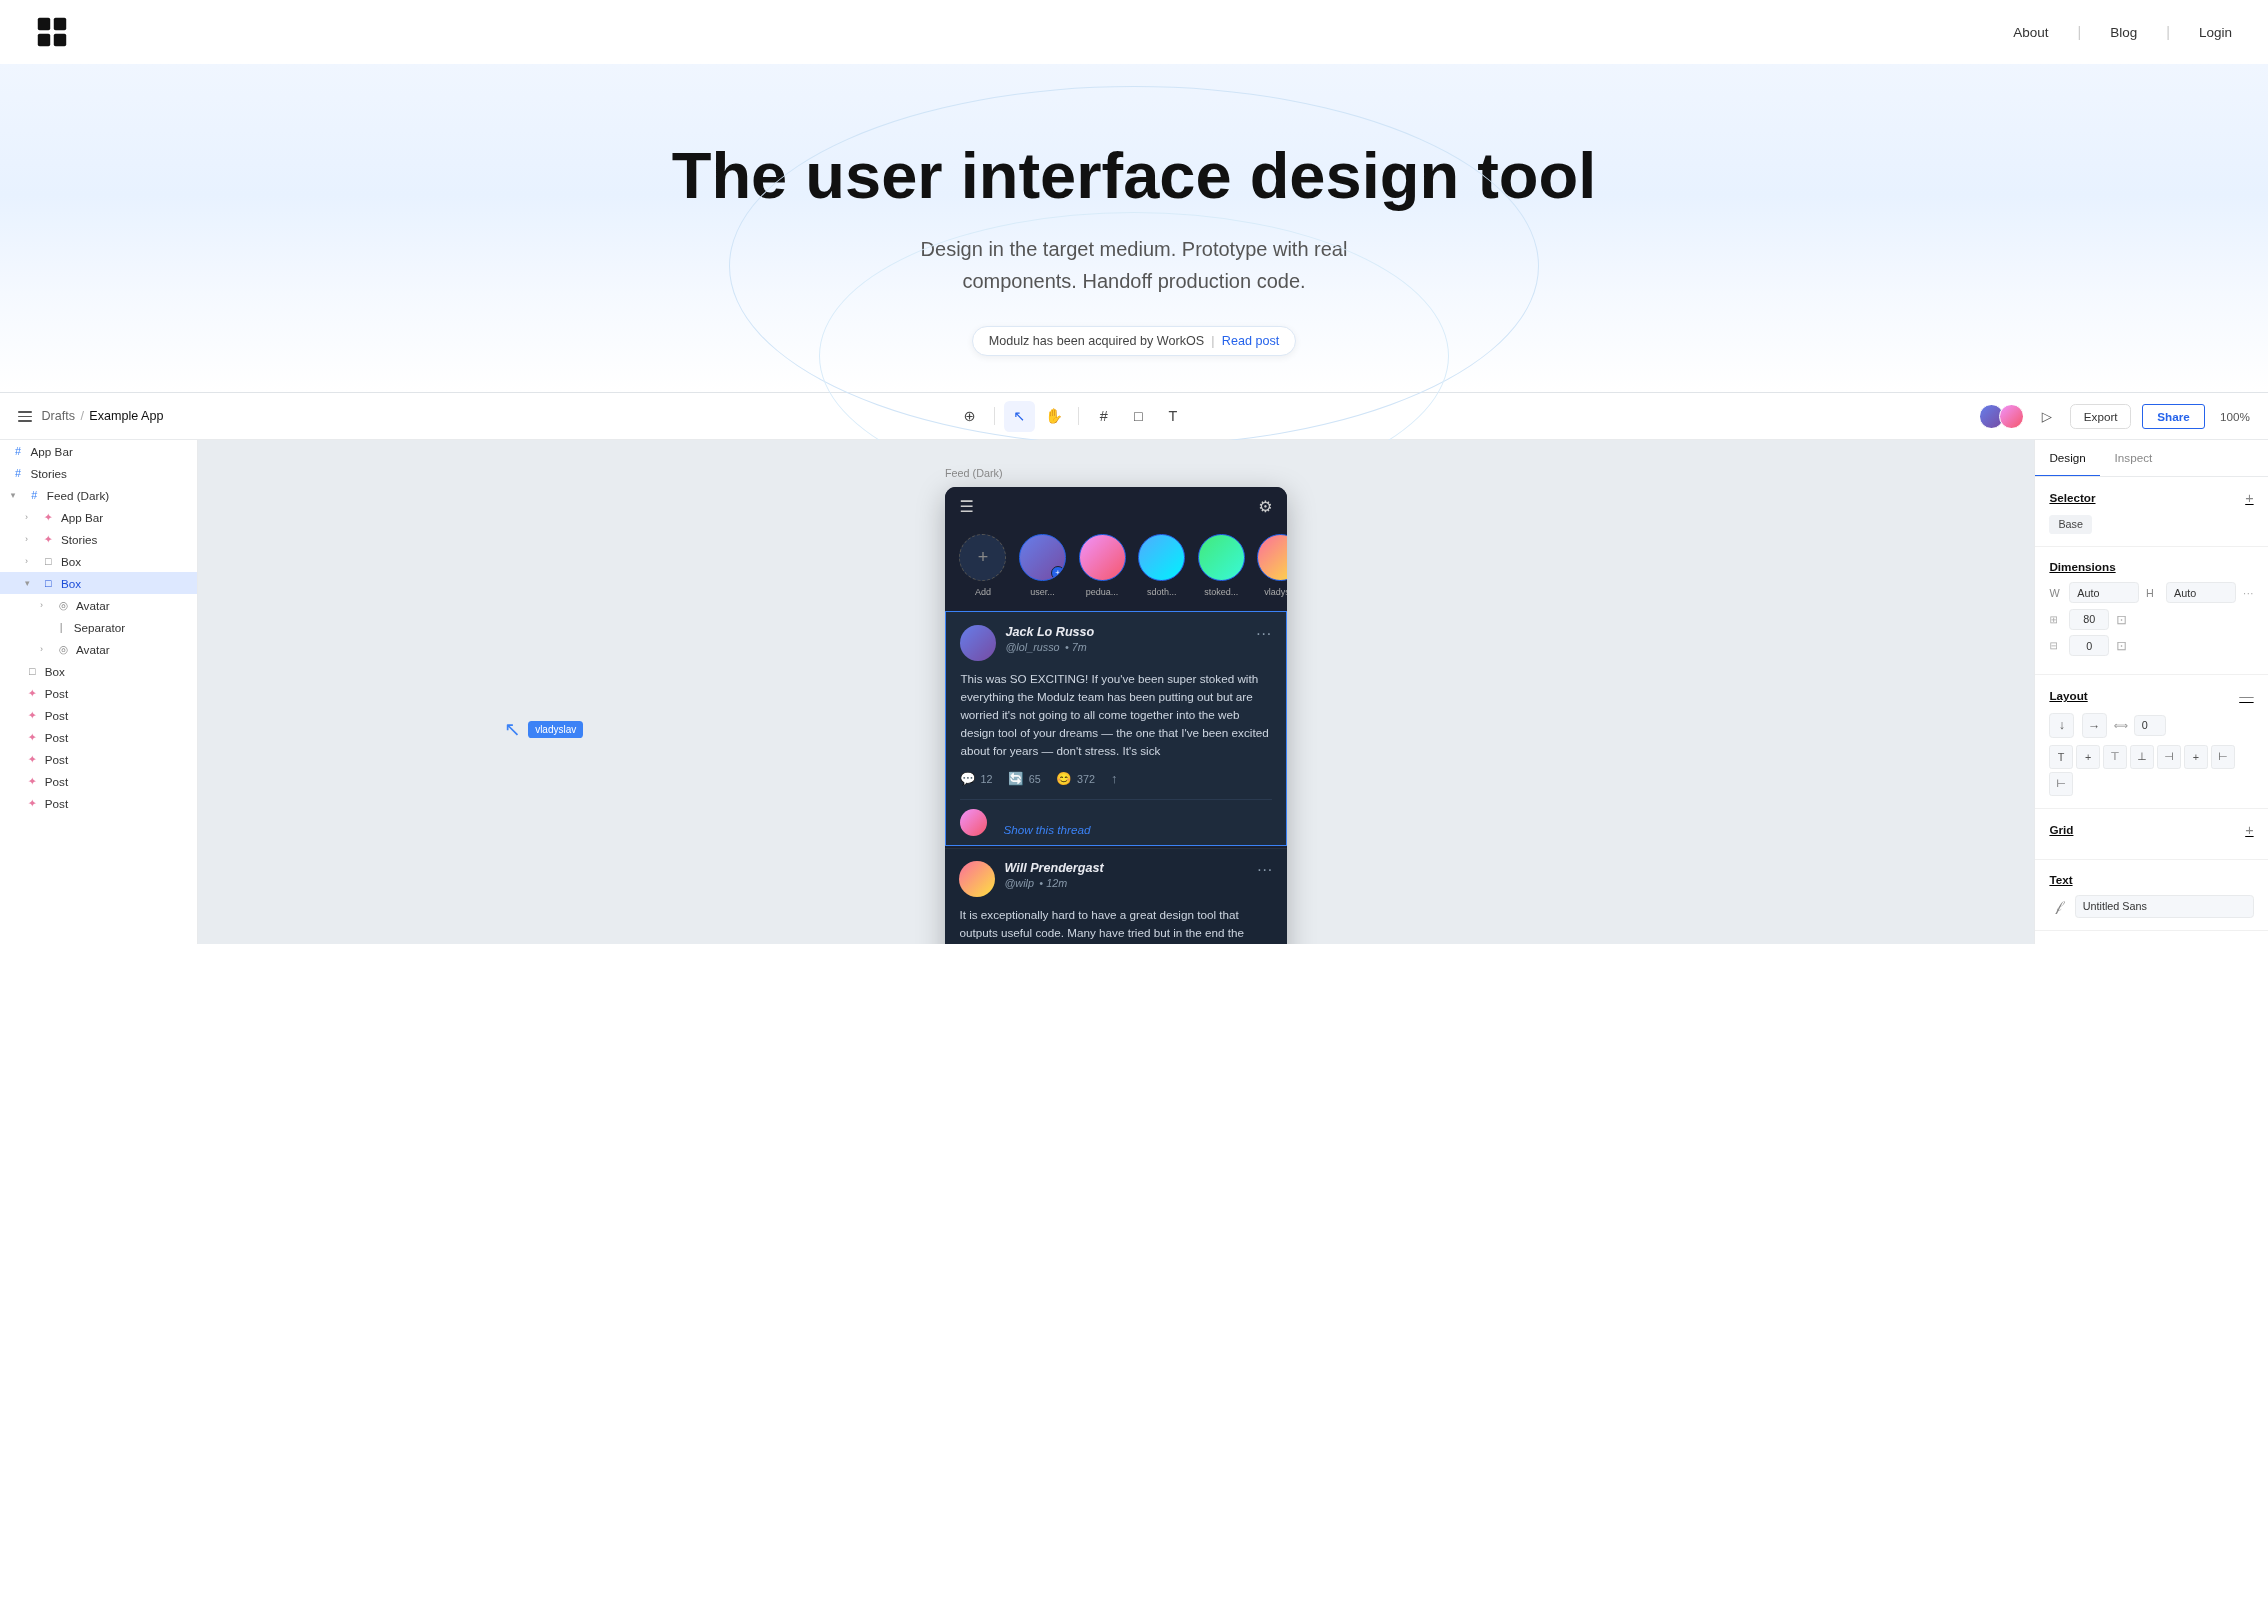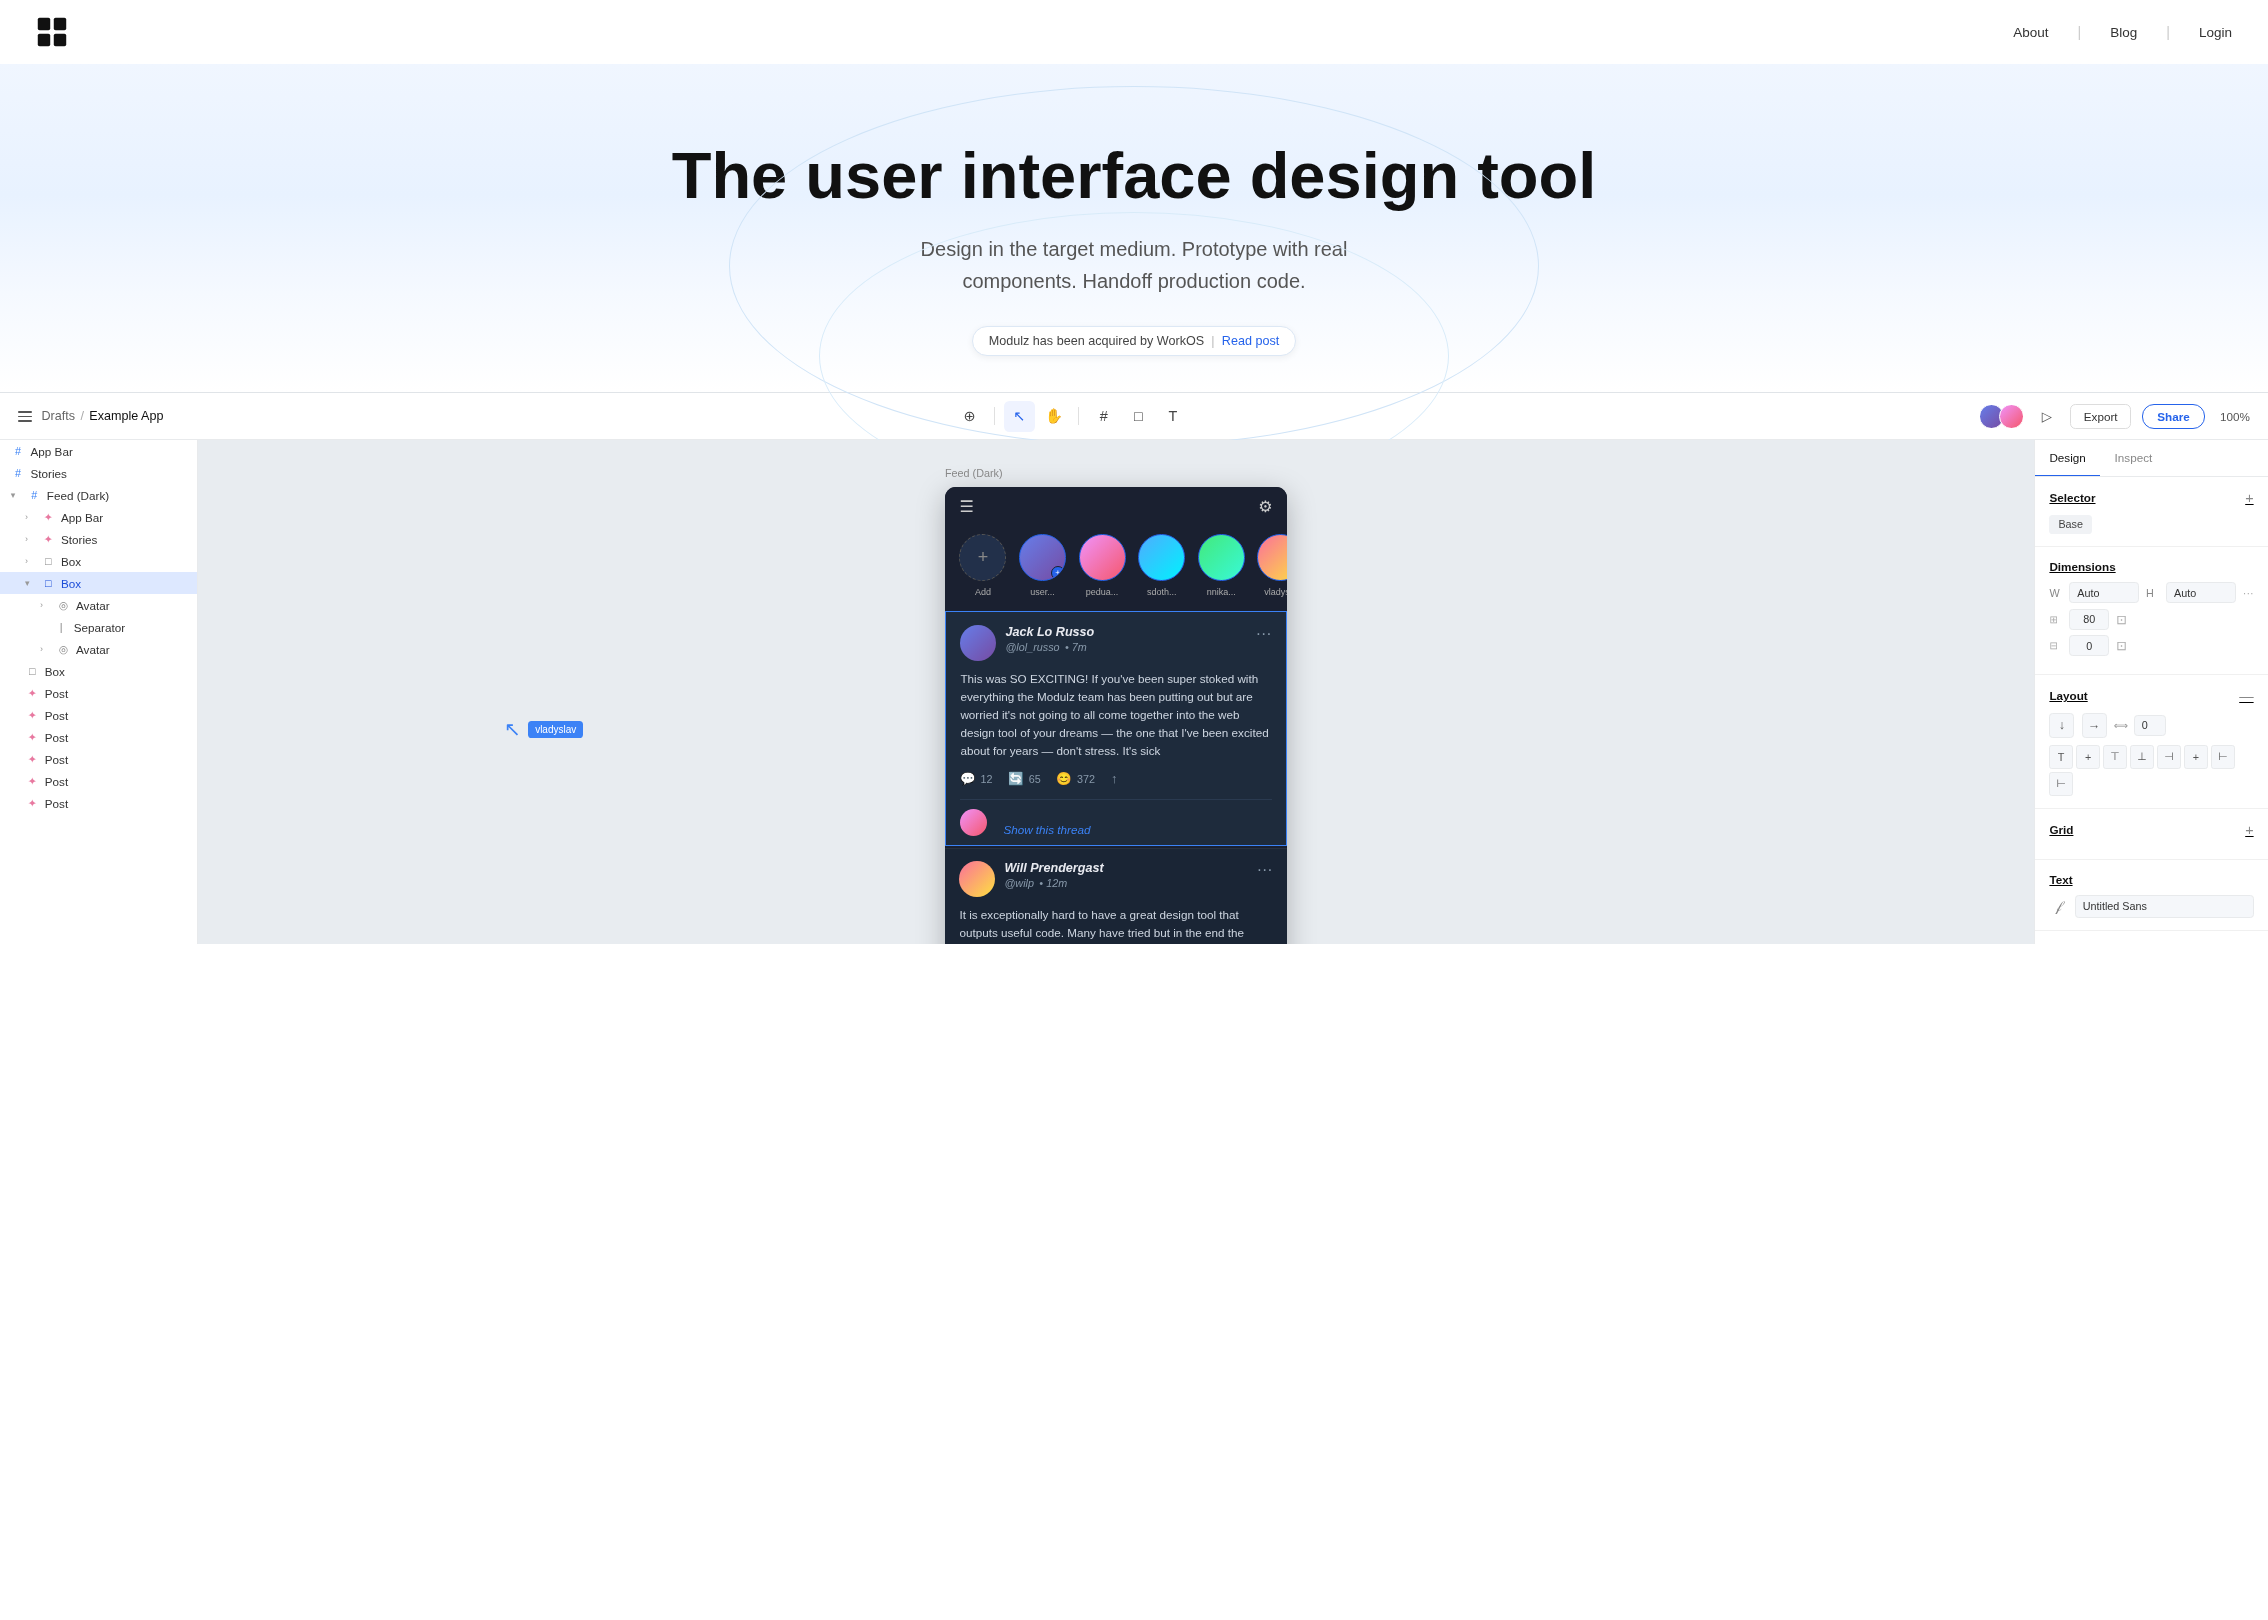--- a/index.html
+++ b/index.html
@@ -38,21 +38,21 @@
     .toolbar-tools { display: flex; align-items: center; gap: 3.6px; }
     .tool-btn { width: 31px; height: 31px; display: flex; align-items: center; justify-content: center; border-radius: 5.4px; cursor: pointer; color: #444; font-size: 14.4px; border: none; background: transparent; }
     .tool-btn.active { background: #eff3ff; color: #2563eb; }
     .tool-divider { width: 0.9px; height: 18px; background: #e0e0e0; margin: 0 5.4px; }
     .toolbar-right { display: flex; align-items: center; gap: 10.8px; }
     .avatar-group { display: flex; align-items: center; }
     .avatar-sm { width: 25px; height: 25px; border-radius: 50%; border: 1.8px solid #fff; overflow: hidden; background: #ccc; margin-left: -5.4px; }
     .avatar-sm:first-child { margin-left: 0; }
     .toolbar-icon-btn { width: 25px; height: 25px; display: flex; align-items: center; justify-content: center; border-radius: 50%; cursor: pointer; color: #555; border: none; background: transparent; }
     .export-btn { padding: 5.4px 12.6px; border: 0.9px solid #ddd; border-radius: 5.4px; font-size: 11.7px; background: #fff; cursor: pointer; color: #333; }
-    .share-btn { padding: 5.4px 14.4px; border: 1.8px solid #2563eb; border-radius: 12px; font-size: 11.7px; background: #fff; cursor: pointer; color: #2563eb; font-weight: 600; }
+    .share-btn { padding: 5.4px 14.4px; border: 1.8px solid #2563eb; border-radius: 3px; font-size: 11.7px; background: #fff; cursor: pointer; color: #2563eb; font-weight: 600; }
     .zoom-label { font-size: 11.7px; color: #555; min-width: 34px; text-align: right; }
 
     
     .main-area { display: flex; height: calc(100vh - 47px); max-height: 504px; }
 
     
     .left-panel { width: 198px; background: #fff; border-right: 0.9px solid #e8eaec; overflow-y: auto; flex-shrink: 0; }
     .layer-item { display: flex; align-items: center; padding: 4.5px 10.8px; font-size: 11.7px; color: #333; cursor: pointer; gap: 5.4px; white-space: nowrap; }
     .layer-item.selected { background: #dde8ff; color: #1d4ed8; }
     .layer-item.indent1 { padding-left: 25px; }
@@ -314,21 +314,21 @@
             <div class="story-item">
               <div class="story-avatar" style="background: linear-gradient(135deg,#f093fb,#f5576c);"></div>
               <span class="story-name">pedua...</span>
             </div>
             <div class="story-item">
               <div class="story-avatar" style="background: linear-gradient(135deg,#4facfe,#00f2fe);"></div>
               <span class="story-name">sdoth...</span>
             </div>
             <div class="story-item">
               <div class="story-avatar" style="background: linear-gradient(135deg,#43e97b,#38f9d7);"></div>
-              <span class="story-name">nnika...</span>
+              <span class="story-name">stoked...</span>
             </div>
             <div class="story-item">
               <div class="story-avatar" style="background: linear-gradient(135deg,#fa709a,#fee140);"></div>
               <span class="story-name">vladys...</span>
             </div>
 
           </div>
 
           <div class="post">
             <div class="post-inner">

